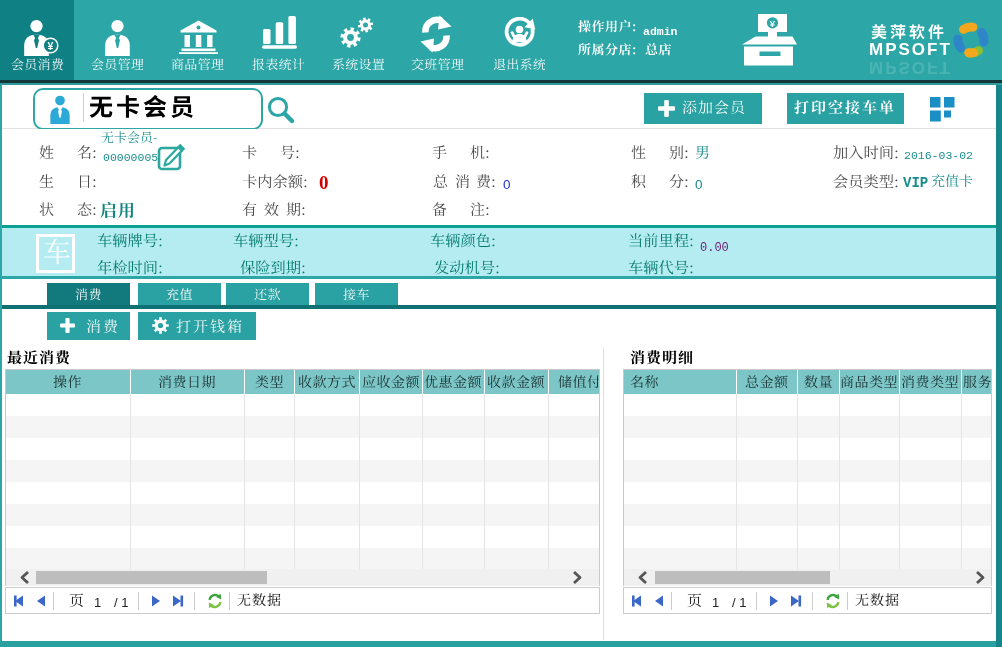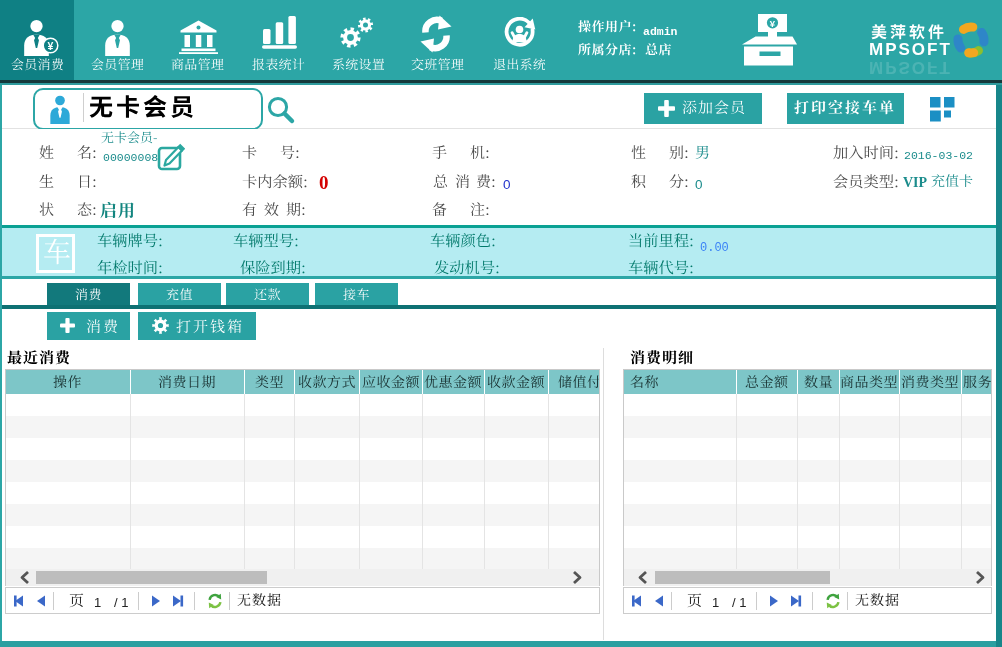--- a/index.html
+++ b/index.html
@@ -401,21 +401,21 @@
   </div>
 <div style="position:absolute;left:101px;top:131px;line-height:0;">
     <svg width="56.5" height="13.0" viewBox="0 0 56.5 13.0" fill="#1b8c8c">
       <use href="#gr65e0" transform="translate(0.0 11.2) scale(13 -13)"></use>
       <use href="#gr5361" transform="translate(13.0 11.2) scale(13 -13)"></use>
       <use href="#gr4f1a" transform="translate(26.0 11.2) scale(13 -13)"></use>
       <use href="#gr5458" transform="translate(39.0 11.2) scale(13 -13)"></use>
       <use href="#gr2d" transform="translate(52.0 11.2) scale(13 -13)"></use>
     </svg>
   </div>
-<div style="position:absolute;left:103px;top:147px;"><span style="font-family:'Liberation Mono',monospace;font-size:11.5px;color:#1b8c8c">00000008</span></div>
+<div style="position:absolute;left:103px;top:147px;"><span style="font-family:'Liberation Mono',monospace;font-size:11.5px;color:#1b8c8c">00000005</span></div>
 <div style="position:absolute;left:157px;top:140px;">
     <svg width="28" height="31" viewBox="0 0 28 31">
       <rect x="2" y="8" width="21" height="21" rx="3" fill="none" stroke="#2ba8a0" stroke-width="2.6"></rect>
       <path d="M7.5 25.5 L9 20 L21.5 7 L25 10.5 L12.5 23.5 Z" fill="#fff" stroke="#2ba8a0" stroke-width="2.2" stroke-linejoin="round"></path>
       <path d="M21.5 7 L23.2 5.3 L26.7 8.8 L25 10.5 Z" fill="#2ba8a0" stroke="#2ba8a0" stroke-width="2.2"></path>
     </svg>
   </div>
 <div style="position:absolute;left:242px;top:145px;line-height:0;">
     <svg width="15.0" height="15.0" viewBox="0 0 15.0 15.0" fill="#4a4a4a">
       <use href="#gr5361" transform="translate(0.0 12.9) scale(15 -15)"></use>
@@ -540,21 +540,21 @@
 <div style="position:absolute;left:695px;top:175px;"><span style="font-family:'Liberation Sans',sans-serif;font-size:13.5px;color:#1b8c8c">0</span></div>
 <div style="position:absolute;left:833px;top:174px;line-height:0;">
     <svg width="66.0" height="15.2" viewBox="0 0 66.0 15.2" fill="#4a4a4a">
       <use href="#gr4f1a" transform="translate(0.0 13.1) scale(15.25 -15.25)"></use>
       <use href="#gr5458" transform="translate(15.2 13.1) scale(15.25 -15.25)"></use>
       <use href="#gr7c7b" transform="translate(30.5 13.1) scale(15.25 -15.25)"></use>
       <use href="#gr578b" transform="translate(45.8 13.1) scale(15.25 -15.25)"></use>
       <use href="#gr3a" transform="translate(61.0 13.1) scale(15.25 -15.25)"></use>
     </svg>
   </div>
-<div style="position:absolute;left:903px;top:173px;"><span style="font-family:Liberation Serif, serif;font-size:14px;font-weight:bold;color:#1b8c8c;line-height:1">VIP</span></div>
+<div style="position:absolute;left:903px;top:173px;"><span style="font-family:Liberation Mono, monospace;font-size:14px;font-weight:bold;color:#1b8c8c;line-height:1">VIP</span></div>
 <div style="position:absolute;left:931px;top:174px;line-height:0;">
     <svg width="42.0" height="14.0" viewBox="0 0 42.0 14.0" fill="#1b8c8c">
       <use href="#gr5145" transform="translate(0.0 12.0) scale(14 -14)"></use>
       <use href="#gr503c" transform="translate(14.0 12.0) scale(14 -14)"></use>
       <use href="#gr5361" transform="translate(28.0 12.0) scale(14 -14)"></use>
     </svg>
   </div>
 <div style="position:absolute;left:39px;top:202px;line-height:0;">
     <svg width="15.0" height="15.0" viewBox="0 0 15.0 15.0" fill="#4a4a4a">
       <use href="#gr72b6" transform="translate(0.0 12.9) scale(15 -15)"></use>
@@ -685,21 +685,21 @@
   </div>
 <div style="position:absolute;left:628px;top:259.5px;line-height:0;">
     <svg width="66.0" height="15.2" viewBox="0 0 66.0 15.2" fill="#00786a">
       <use href="#gr8f66" transform="translate(0.0 13.1) scale(15.25 -15.25)"></use>
       <use href="#gr8f86" transform="translate(15.2 13.1) scale(15.25 -15.25)"></use>
       <use href="#gr4ee3" transform="translate(30.5 13.1) scale(15.25 -15.25)"></use>
       <use href="#gr53f7" transform="translate(45.8 13.1) scale(15.25 -15.25)"></use>
       <use href="#gr3a" transform="translate(61.0 13.1) scale(15.25 -15.25)"></use>
     </svg>
   </div>
-<div style="position:absolute;left:700px;top:237px;"><span style="font-family:'Liberation Mono',monospace;font-size:12px;color:#3b82f6;line-height:1">0.00</span></div>
+<div style="position:absolute;left:700px;top:237px;"><span style="font-family:'Liberation Mono',monospace;font-size:12px;color:#701a75;line-height:1">0.00</span></div>
 <div style="position:absolute;left:0px;top:304.5px;width:1002px;height:4px;background:#0e7173"></div>
 <div style="position:absolute;left:46.5px;top:282.5px;width:83px;height:22px;background:#12797c"></div>
 <div style="position:absolute;left:74.8px;top:288px;line-height:0">
     <svg width="26.5" height="13.0" viewBox="0 0 26.5 13.0" fill="#fff">
       <use href="#gr6d88" transform="translate(0.0 11.2) scale(13 -13)"></use>
       <use href="#gr8d39" transform="translate(13.5 11.2) scale(13 -13)"></use>
     </svg>
   </div>
 <div style="position:absolute;left:137.5px;top:282.5px;width:83px;height:22px;background:#2aa2a3"></div>
 <div style="position:absolute;left:165.8px;top:288px;line-height:0">

